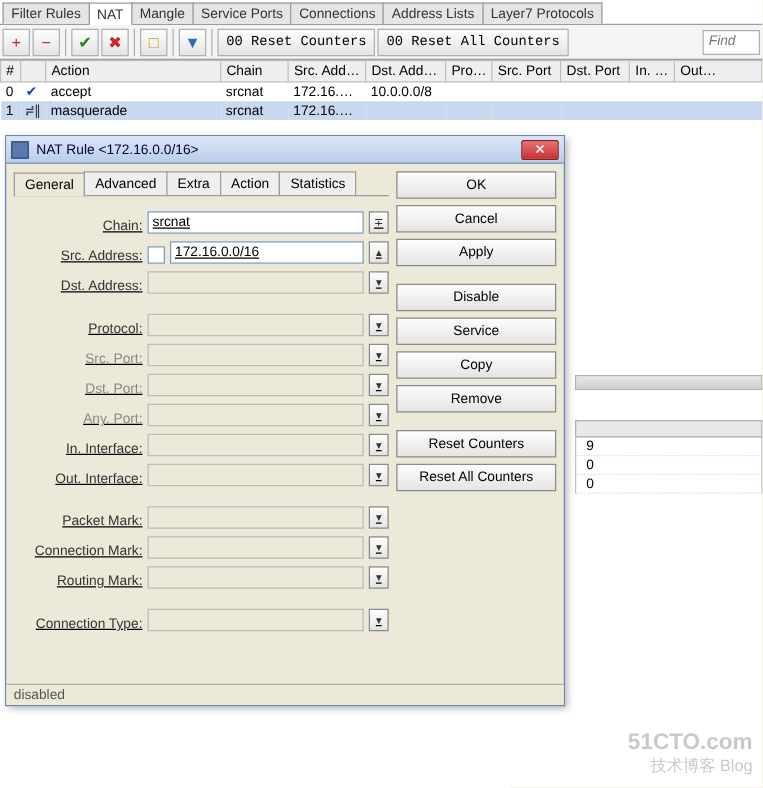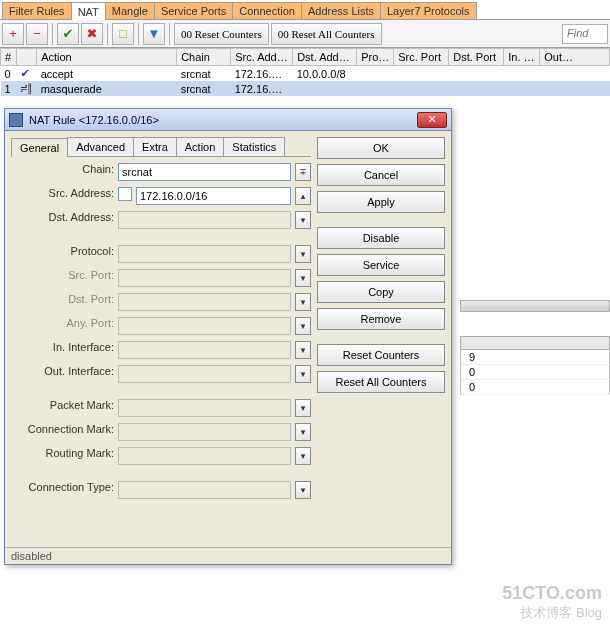--- a/index.html
+++ b/index.html
@@ -20,21 +20,21 @@
     height: 20px;
     background: #fff;
     border-bottom: 1px solid #9c9c9c;
     padding-left: 2px;
   }
   .main-tab {
     padding: 2px 6px 2px 6px;
     border: 1px solid #9c9c9c;
     border-bottom: none;
     margin-right: -1px;
-    background: #fdba74;
+    background: #e5e5e5;
     position: relative;
     color: #333;
   }
   .main-tab.active {
     background: #fff;
     top: 1px;
     padding-top: 3px;
   }
   
   .toolbar {
@@ -49,21 +49,21 @@
   .tbtn {
     width: 22px; height: 22px;
     border: 1px solid #b0b0b0;
     background: linear-gradient(#fdfdfd,#e4e4e4);
     display: flex; align-items: center; justify-content: center;
     font-size: 13px;
   }
   .tdiv { width:1px; height:22px; background:#b0b0b0; margin:0 2px; }
   .toolbar .reset-btn {
     width: auto; padding: 0 6px;
-    font-family: Liberation Serif, serif;
+    font-family: Liberation Mono, monospace;
     font-size: 11px;
     gap: 4px;
   }
   .find-box {
     margin-left: auto;
     border: 1px solid #b0b0b0;
     background: #fff;
     color: #777;
     font-style: italic;
     padding: 2px 4px;
@@ -148,23 +148,24 @@
   .dlg-tab {
     padding: 3px 8px;
     border: 1px solid #9c9c9c;
     border-bottom: none;
     margin-right: -1px;
     background: #efefef;
     position: relative;
   }
   .dlg-tab.active { background:#ece9d8; top:1px; color:#000; }
   .form-row {
-    display: flex; align-items: flex-start;
+    display: flex; align-items: flex-end;
     height: 24px;
     gap: 4px;
+    text-decoration: underline;
   }
   .form-row.gap-above { margin-top: 10px; }
   .flabel {
     width: 103px;
     text-align: right;
     color: #333;
   }
   .flabel.disabled { color: #888; }
   .finput {
     flex: 1;
@@ -226,21 +227,21 @@
   .watermark .sub{font-size:13px}
 </style>
 </head>
 <body>
 
 <div class="main-tabs">
   <div class="main-tab">Filter Rules</div>
   <div class="main-tab active">NAT</div>
   <div class="main-tab">Mangle</div>
   <div class="main-tab">Service Ports</div>
-  <div class="main-tab">Connection</div>
+  <div class="main-tab">Connections</div>
   <div class="main-tab">Address Lists</div>
   <div class="main-tab">Layer7 Protocols</div>
 </div>
 
 <div class="toolbar">
   <div class="tbtn" style="color:#c62828">+</div>
   <div class="tbtn" style="color:#c62828">−</div>
   <div class="tdiv"></div>
   <div class="tbtn" style="color:#1b8a1b">✔</div>
   <div class="tbtn" style="color:#c62828">✖</div>

